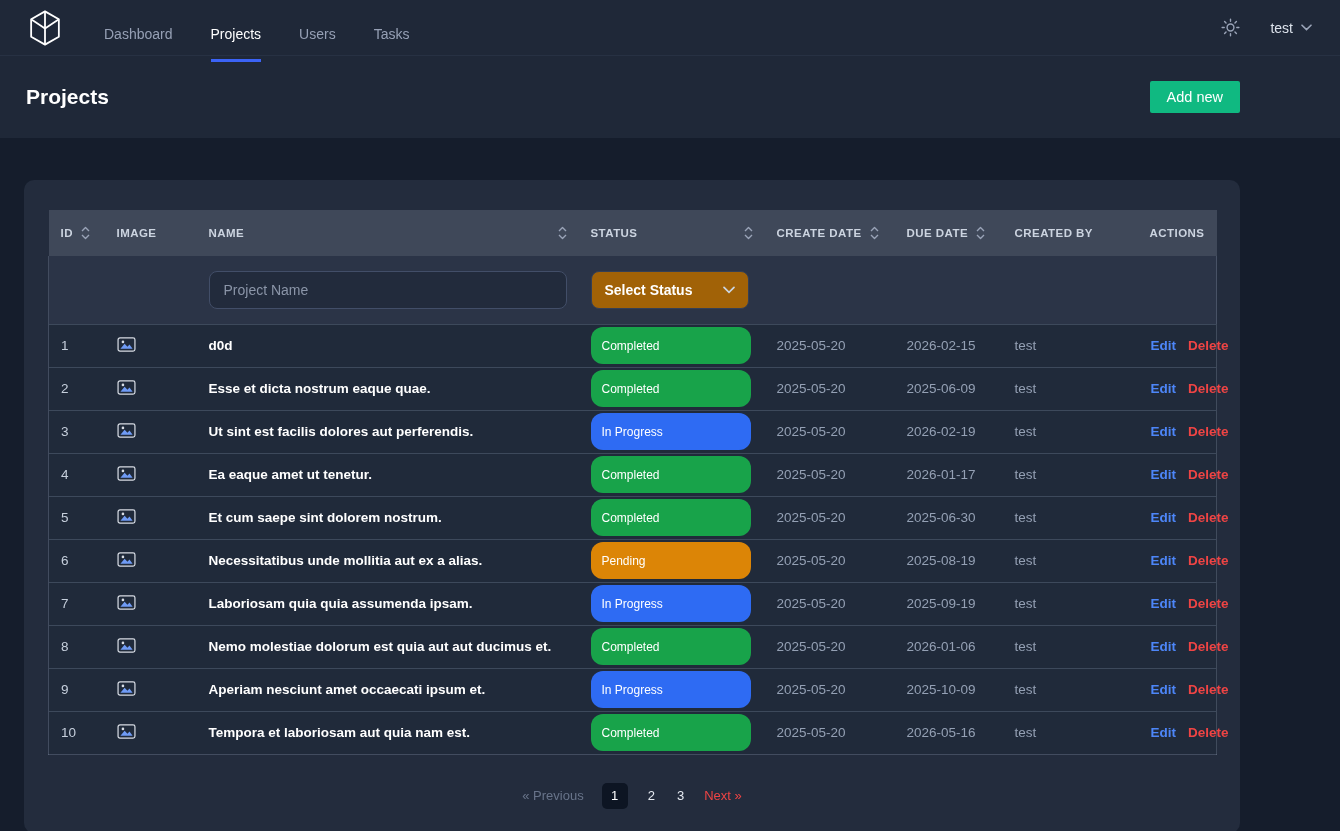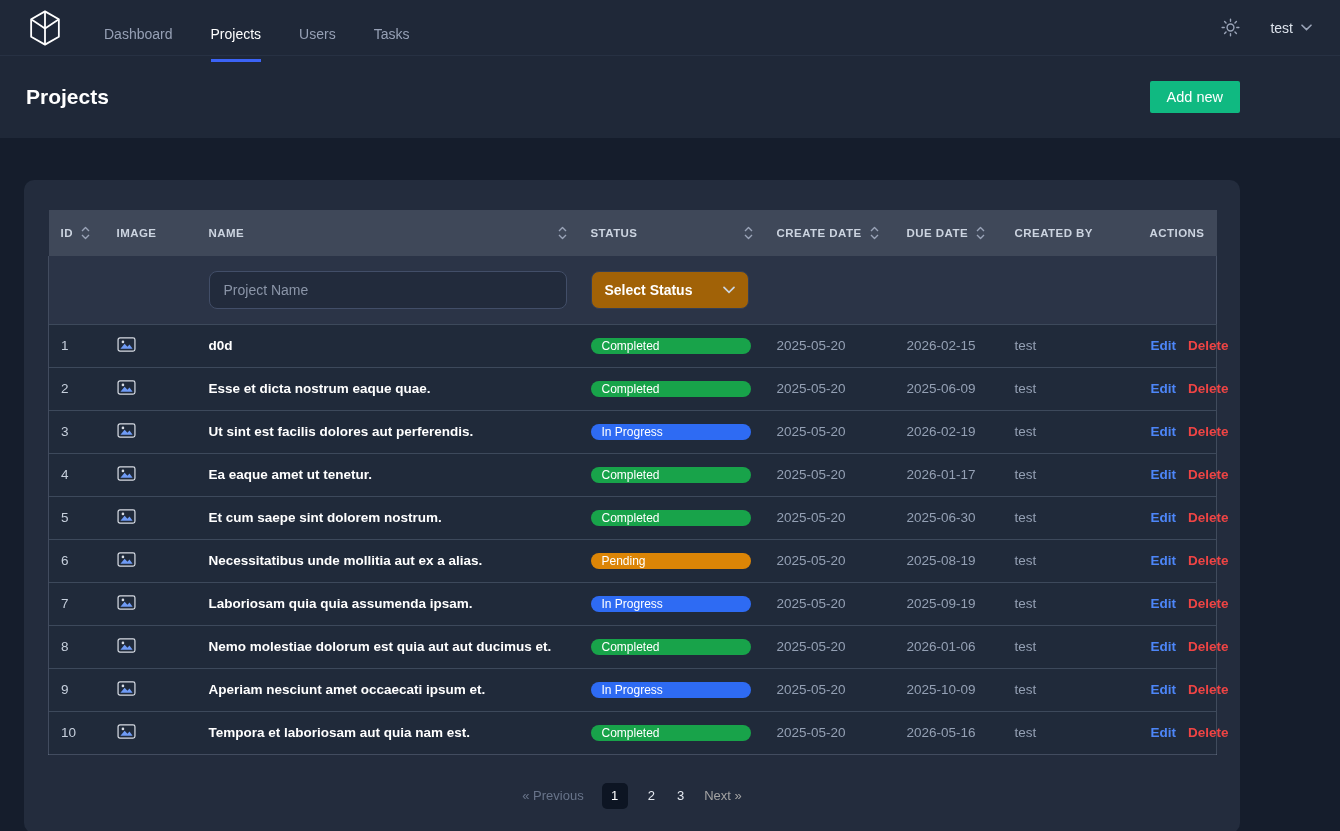--- a/index.html
+++ b/index.html
@@ -95,38 +95,38 @@
   tbody tr.data-row:last-child td { border-bottom: 1px solid rgba(148,163,184,.28); }
   td.cell-id { color: #c6cfdc; }
   td.cell-name { color: #ffffff; font-weight: 700; }
   td.cell-date, td.cell-creator { color: #94a0b4; font-size: 14px; }
   td.cell-actions { text-align: right; white-space: nowrap; padding-right: 14px; }
   .link-edit { color: #4d86f8; font-weight: 700; text-decoration: none; margin-right: 12px; cursor: pointer; font-size: 13.5px; }
   .link-delete { color: #ef4444; font-weight: 700; text-decoration: none; cursor: pointer; font-size: 13.5px; }
 
   .status-pill {
     display: inline-flex; align-items: center;
-    width: 160px; height: 16px; border-radius: 12px;
+    width: 160px; height: 37px; border-radius: 12px;
     padding: 0 11px; color: #ffffff; font-size: 12px; font-weight: 500;
   }
 
   
   .pagination {
     display: flex; justify-content: center; align-items: center;
     gap: 18px; margin-top: 28px; font-size: 13px;
   }
   .page-prev { color: #68748a; cursor: default; }
   .page-num { color: #e5eaf1; cursor: pointer; padding: 0 2px; }
   .page-num.active {
     background: #0d1523; border-radius: 5px;
     width: 26px; height: 26px;
     display: inline-flex; align-items: center; justify-content: center;
     color: #ffffff;
   }
-  .page-next { color: #a3a3a3; cursor: pointer; }
+  .page-next { color: #ef4444; cursor: pointer; }
 </style>
 </head>
 <body>
 
 <div class="navbar">
   <div class="brand">
     <svg width="34" height="36" viewBox="0 0 24 26" fill="none" stroke="#ffffff" stroke-width="1.3" stroke-linejoin="round">
       <path d="M12 1 L22 6.7 V19.3 L12 25 L2 19.3 V6.7 Z"></path>
       <path d="M12 1 V13.4 M2 6.7 L12 13.4 M22 6.7 L12 13.4 M12 25 V13.4"></path>
     </svg>

